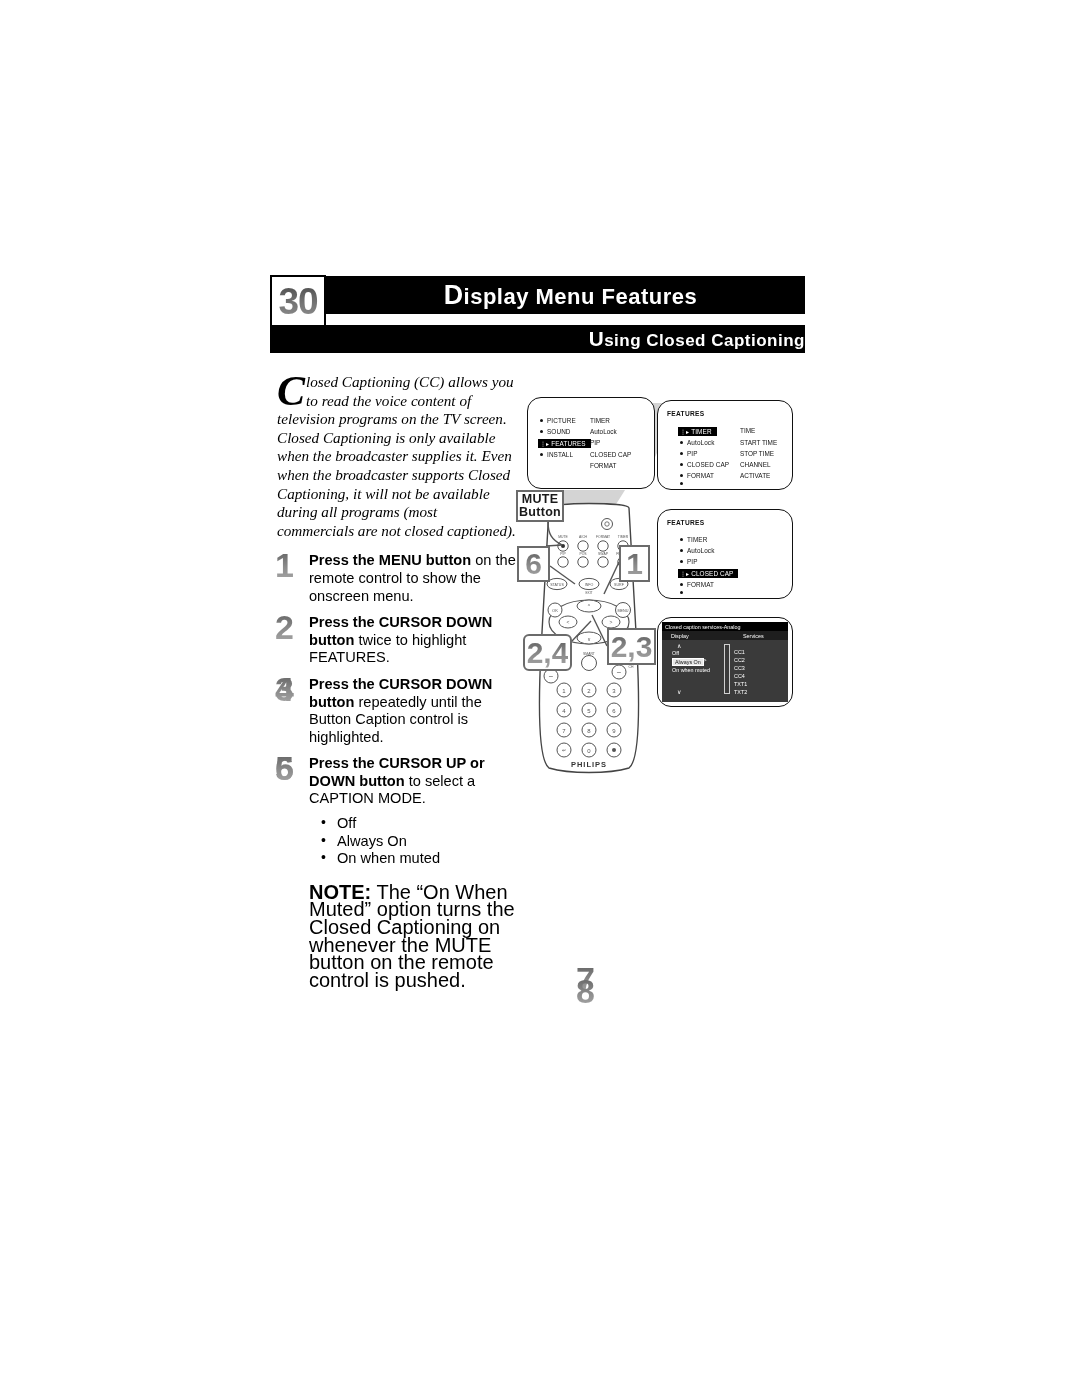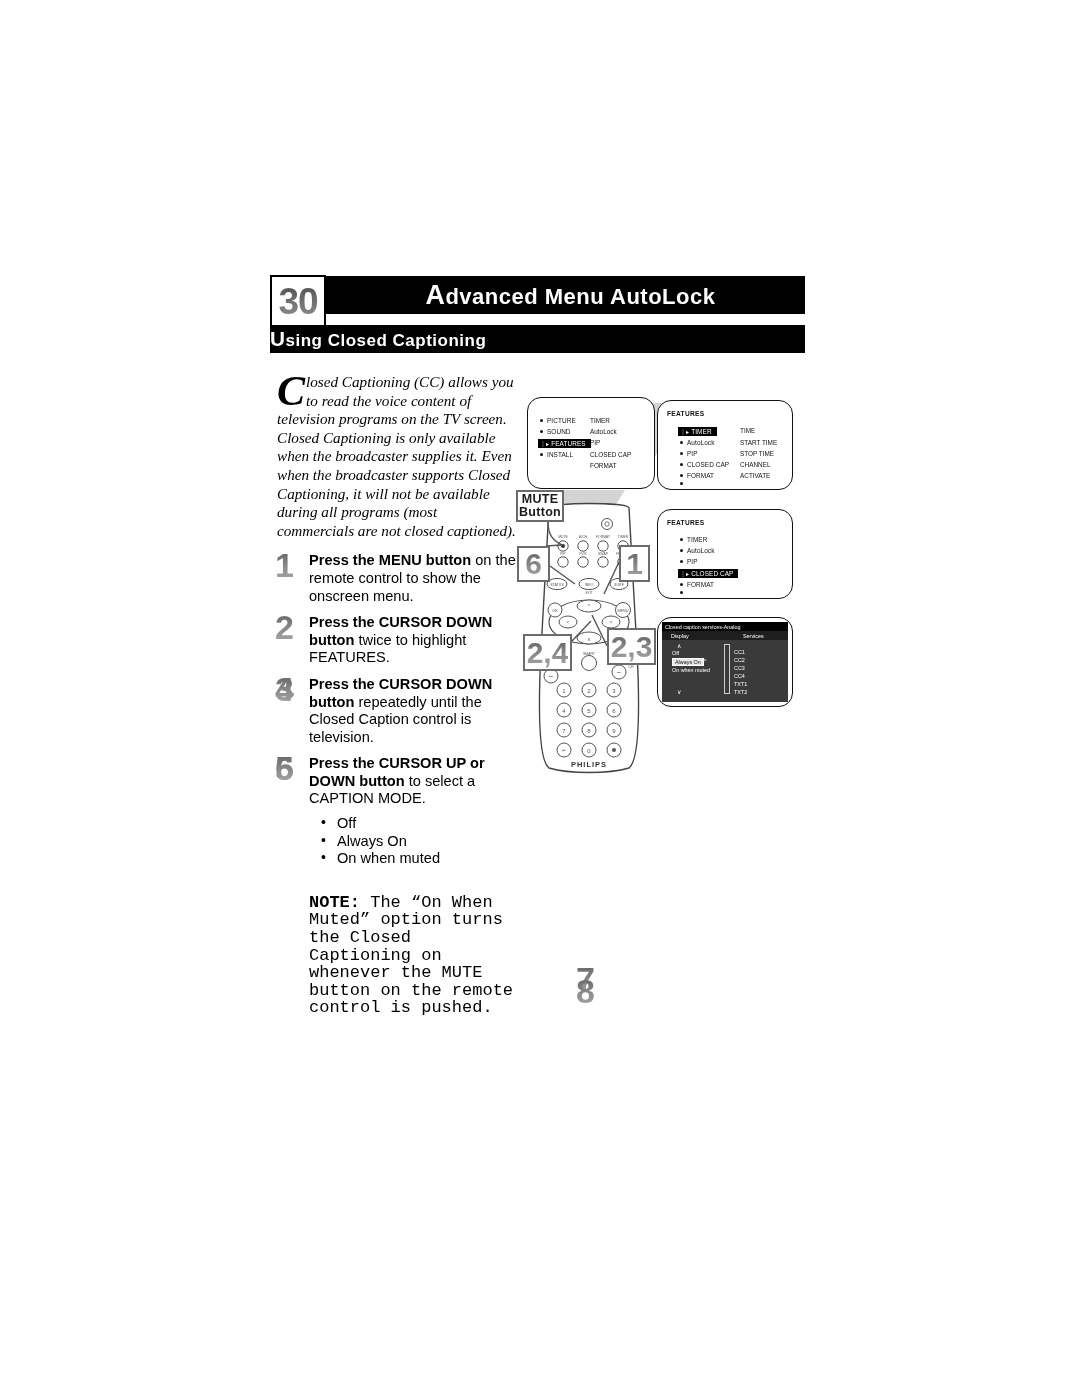--- a/index.html
+++ b/index.html
@@ -34,21 +34,21 @@
   }
 
   .bar-main {
     position:absolute; left:40px; top:1px; width:495px; height:38px;
     background:#000; z-index:1;
     display:flex; align-items:center; justify-content:center;
   }
   .bar-sub {
     position:absolute; left:0px; top:50px; width:535px; height:28px;
     background:#000;
-    display:flex; align-items:center; justify-content:flex-start;
+    display:flex; align-items:center; justify-content:flex-end;padding-left:12px;
   }
   .bar-title {
     color:#fff; font-weight:bold; letter-spacing:.5px;
     font-family:"Liberation Sans", sans-serif;
   }
   .bar-main .bar-title { font-size:22px; padding-left:26px; }
   .bar-sub .bar-title  { font-size:17px; }
   
   .sc::first-letter { font-size:1.22em; }
 
@@ -93,23 +93,23 @@
     font-family:"Liberation Sans", sans-serif;
     font-size:14.6px; line-height:17.6px;
     padding-left:32px; margin-top:-2px;
   }
   .bullets { list-style:none; margin:0; padding:0 0 0 10px; }
   .bullets li { position:relative; padding-left:18px; }
   .bullets li::before {
     content:"\2022"; position:absolute; left:2px; top:-1px; font-size:14px;
   }
   .note-block {
-    font-family:Liberation Mono, monospace;
-    font-size:17px; line-height:17.6px;
-    padding-left:32px; margin-top:26px;
+    font-family:Liberation Sans, sans-serif;
+    font-size:20px; line-height:17.6px;
+    padding-left:32px; margin-top:16px;
   }
   .note-block b { font-weight:bold; }
 
   
   .right-steps { position:absolute; left:578px; top:966px; width:232px; }
   .right-steps .step { margin-bottom:12px; }
 
   
   .tv {
     position:absolute;
@@ -213,31 +213,31 @@
     -webkit-background-clip:text; background-clip:text;
     color:#777; -webkit-text-fill-color:transparent;
   }
   #co-mute {
     left:516px; top:490px; width:48px; height:32px;
     flex-direction:column; line-height:1.05;
   }
   #co-mute .ml { font-size:12.5px; color:#1a1a1a; letter-spacing:.3px; }
   #co-6  { left:517px; top:546px; width:33px; height:36px; }
   #co-1  { left:619px; top:545px; width:31px; height:37px; }
-  #co-24 { left:523px; top:634px; width:49px; height:37px; }
+  #co-24 { left:523px; top:634px; width:49px; height:37px;border-radius:6px; }
   #co-35 { left:607px; top:628px; width:49px; height:37px; }
 </style>
 </head>
 <body>
 
 <div id="page">
 
   <div class="hdr-wrap">
     <div class="bar-main">
-      <span class="bar-title sc">Advanced Menu AutoLock</span>
+      <span class="bar-title sc">Display Menu Features</span>
     </div>
     <div class="pagenum-box">
       <span>30</span>
     </div>
     <div class="bar-sub">
       <span class="bar-title sc">Using Closed Captioning</span>
     </div>
   </div>
 
   <div class="left-col">
@@ -257,21 +257,21 @@
         <div class="num">2</div>
         <div class="txt"><b>Press the CURSOR DOWN button</b><span> twice to highlight FEATURES.</span></div>
       </div>
 
       <div class="step">
         <div class="num">3</div>
       </div>
 
       <div class="step">
         <div class="num">4</div>
-        <div class="txt"><b>Press the CURSOR DOWN button</b><span> repeatedly until the Closed Caption control is television.</span></div>
+        <div class="txt"><b>Press the CURSOR DOWN button</b><span> repeatedly until the Button Caption control is highlighted.</span></div>
       </div>
 
       <div class="step">
         <div class="num">5</div>
       </div>
 
       <div class="step">
         <div class="num">6</div>
         <div class="txt"><b>Press the CURSOR UP or DOWN button</b><span> to select a CAPTION MODE.</span></div>
       </div>

